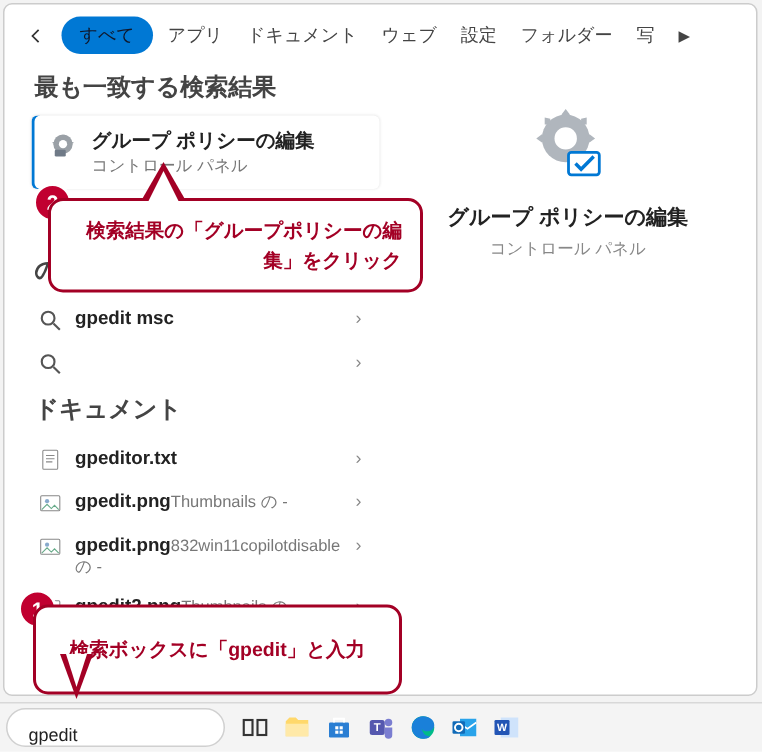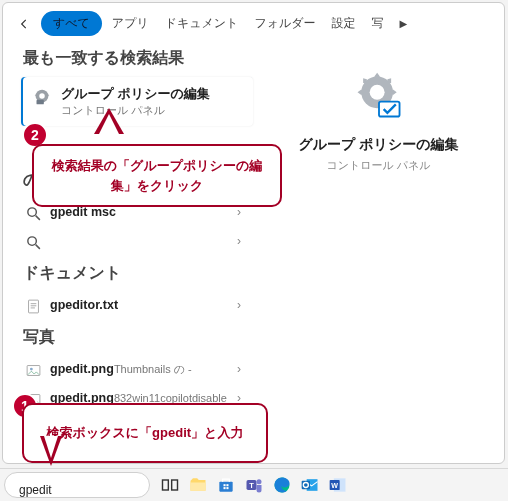--- a/index.html
+++ b/index.html
@@ -179,22 +179,23 @@
 <div class="window">
   <div class="topbar">
     <span class="back-icon">
       <svg viewBox="0 0 24 24" fill="none" stroke="#333" stroke-width="2">
           <path d="M15 5l-7 7 7 7"></path>
         </svg>
     </span>
     <span class="pill">すべて</span>
     <span class="tab">アプリ</span>
     <span class="tab">ドキュメント</span>
+    <span class="tab">ウェブ</span>
+    <span class="tab">設定</span>
     <span class="tab">フォルダー</span>
-    <span class="tab">設定</span>
     <span class="tab">写</span>
     <span class="tab" style="font-size:10px;">▶</span>
   </div>
 
   <div class="content">
     <div class="left">
       <div class="section-label">最も一致する検索結果</div>
 
       <div class="best-match">
         <span class="bm-icon">
@@ -240,21 +241,20 @@
               <rect x="5" y="3" width="14" height="18" rx="1" fill="#fff" stroke="#888"></rect>
               <line x1="8" y1="8" x2="16" y2="8" stroke="#888"></line>
               <line x1="8" y1="11" x2="16" y2="11" stroke="#888"></line>
               <line x1="8" y1="14" x2="14" y2="14" stroke="#888"></line>
             </svg>
         </span>
         <span><b>gpeditor.txt</b></span>
         <span class="chev">›</span>
       </div>
 
-      <div class="section-label">写真</div>
       <div class="result-row">
         <span class="row-icon">
           <svg viewBox="0 0 24 24">
               <rect x="3" y="5" width="18" height="14" rx="1" fill="#fff" stroke="#888"></rect>
               <circle cx="9" cy="10" r="2" fill="#8ac"></circle>
               <path d="M4 18l5-5 4 4 3-3 4 4" fill="none" stroke="#6a8"></path>
             </svg>
         </span>
         <span><b>gpedit.png</b><span style="color:#777;font-size:11px;">Thumbnails の -</span></span>
         <span class="chev">›</span>
@@ -293,21 +293,21 @@
             <path d="M35 44l4 4 9-9" fill="none" stroke="#0078d4" stroke-width="2.5"></path>
           </svg>
       </span>
       <div class="right-title">グループ ポリシーの編集</div>
       <div class="right-sub">コントロール パネル</div>
     </div>
   </div>
 </div>
 
 <div class="number-badge" style="top:122px; left:22px;">2</div>
-<div class="callout" style="top:144px; left:32px; width:250px;">検索結果の「グループポリシーの編集」をクリック</div>
+<div class="callout" style="top:132px; left:32px; width:250px;text-align:right;">検索結果の「グループポリシーの編集」をクリック</div>
 <svg style="position:absolute; top:108px; left:94px;" width="30" height="26">
     <polygon points="15,0 0,26 30,26" fill="#a30025"></polygon>
     <polygon points="15,6 5,26 25,26" fill="#fff"></polygon>
   </svg>
 
 <div class="number-badge" style="top:393px; left:12px;">1</div>
 <div class="callout" style="top:403px; left:22px; width:246px; padding:18px 12px;">検索ボックスに「gpedit」と入力</div>
 <svg style="position:absolute; top:436px; left:36px;" width="30" height="30">
     <polygon points="4,0 26,0 15,30" fill="#a30025"></polygon>
     <polygon points="8,0 22,0 15,22" fill="#fff"></polygon>

